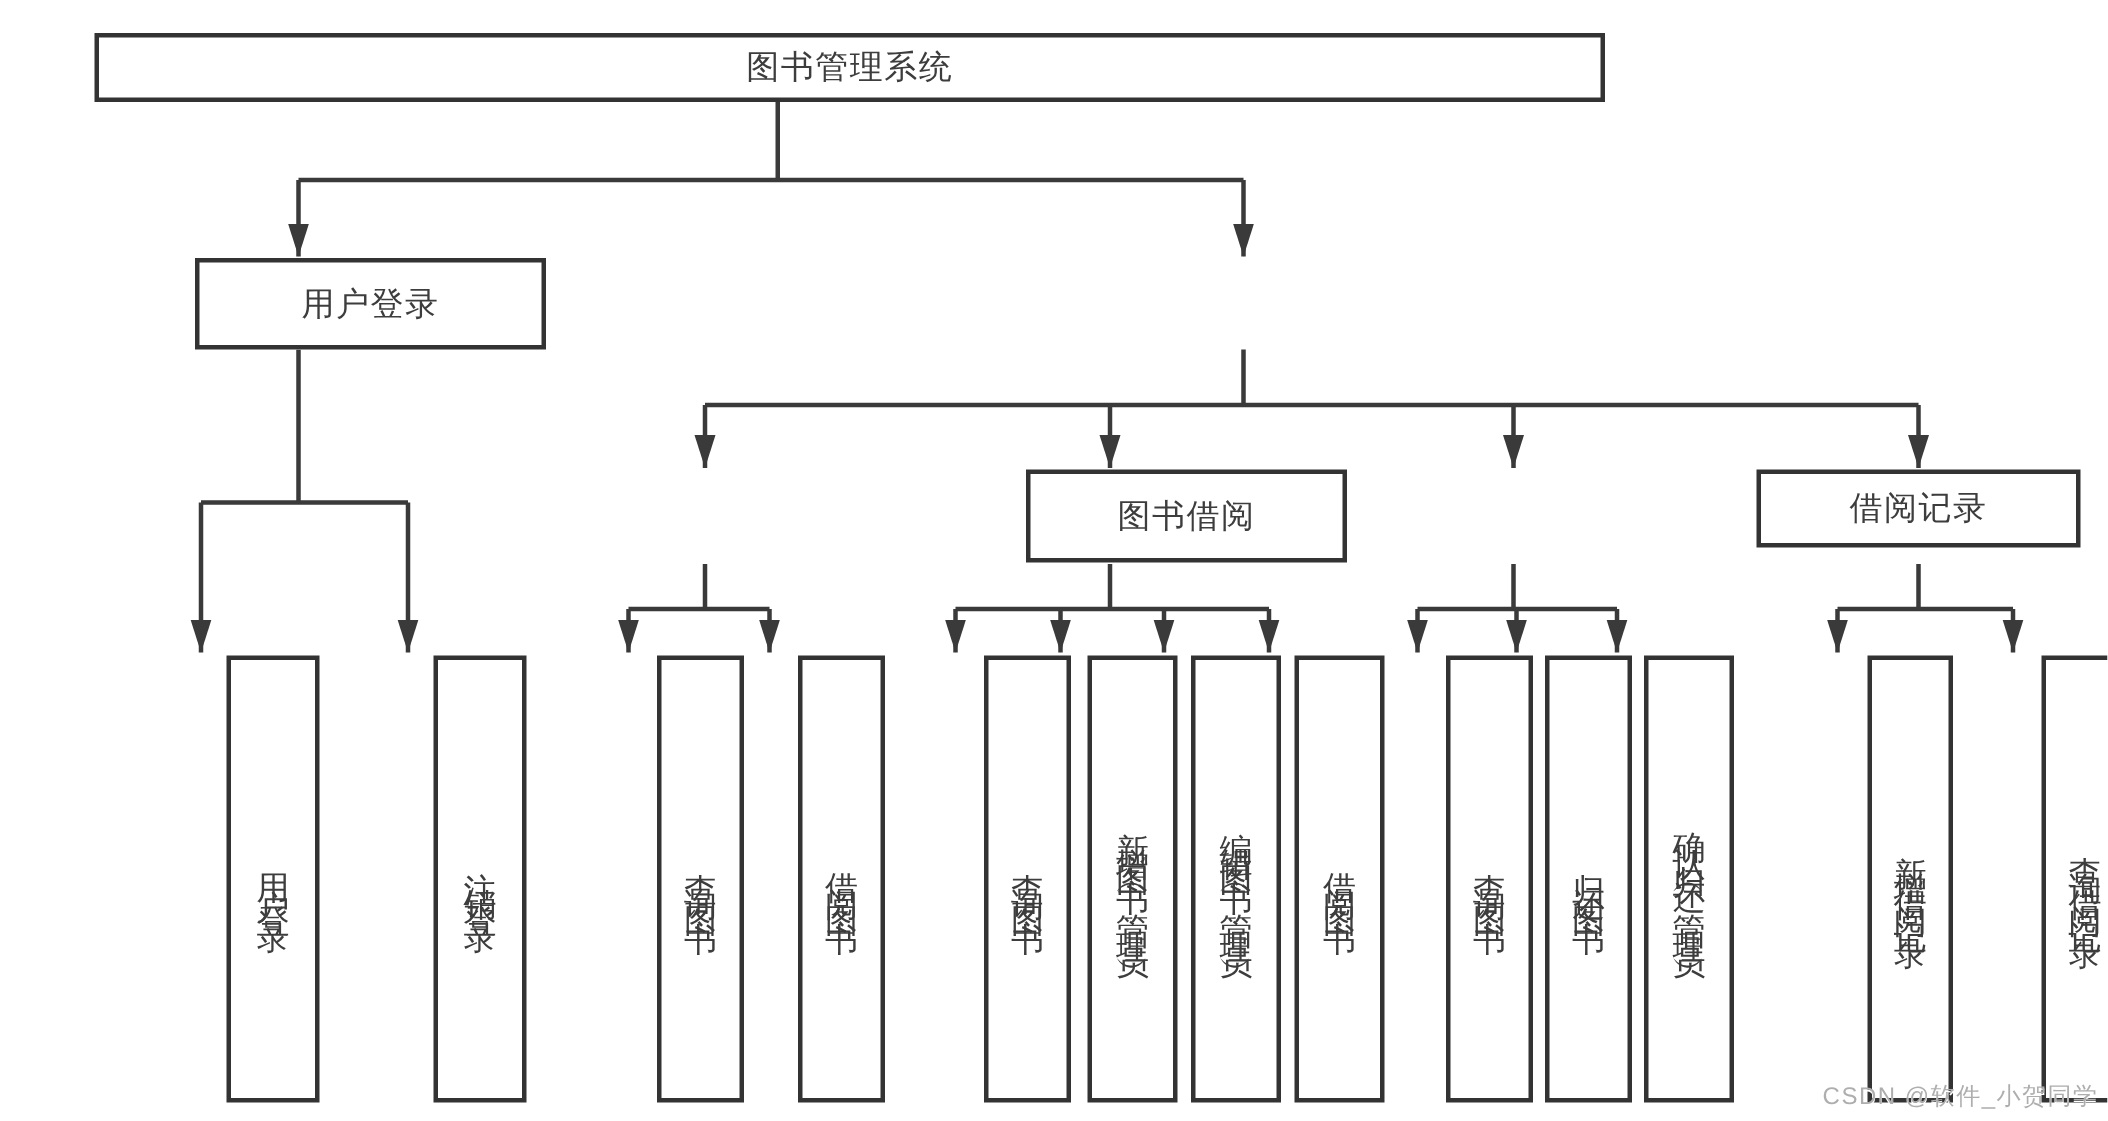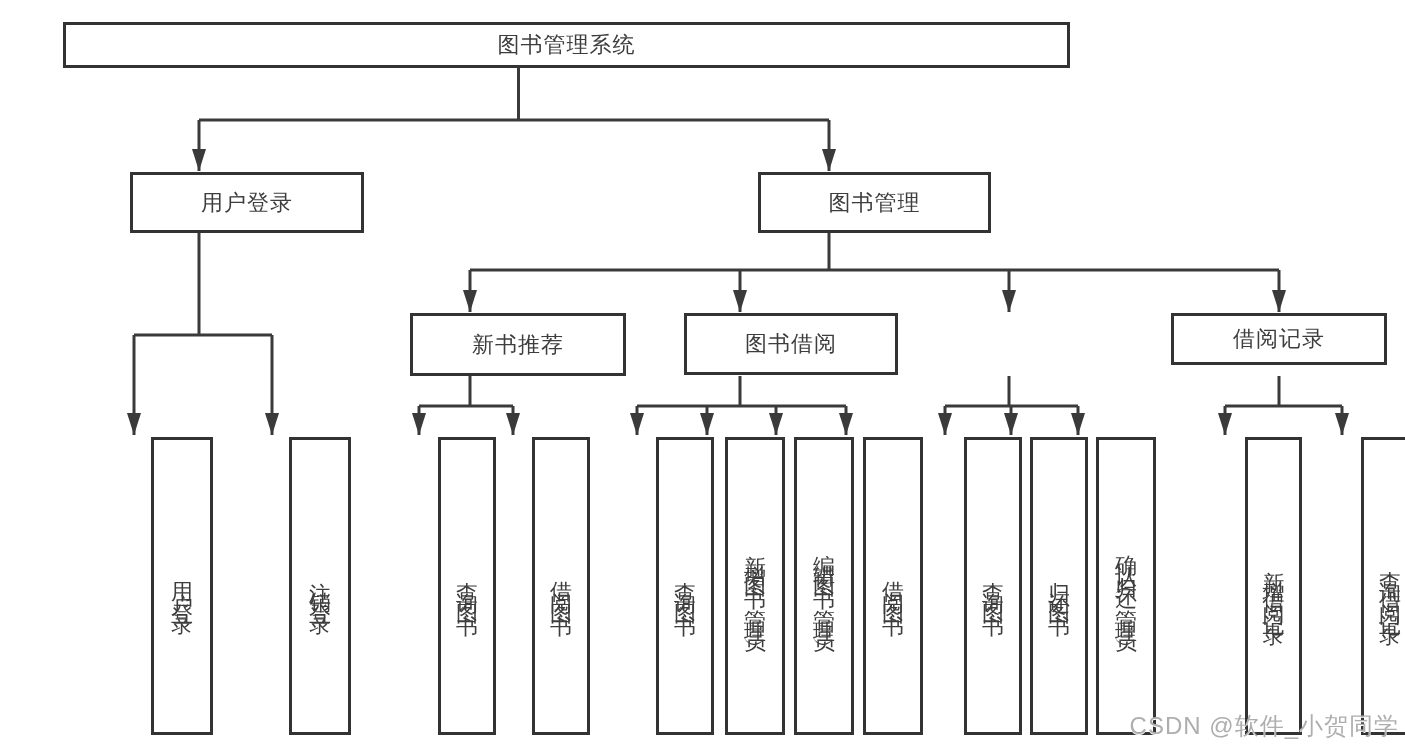--- a/index.html
+++ b/index.html
@@ -42,21 +42,21 @@
     line-height: 1;
     letter-spacing: 11px;
     font-size: 22px;
     color: #3d3d3d;
   }
   .watermark {
     position: absolute;
     right: 6px;
     bottom: 5px;
     z-index: 5;
-    font-size: 24px;
+    font-size: 16px;
     color: #aeaeae;
     letter-spacing: 1px;
     text-shadow: 0 1px 0 #ffffff;
     white-space: nowrap;
   }
 </style>
 </head>
 <body>
 
 <div class="canvas">
@@ -100,23 +100,21 @@
 
       <path d="M1279 376 V406 M1225 406 H1342"></path>
       <path d="M1225 406 V435" marker-end="url(#arrow)"></path>
       <path d="M1342 406 V435" marker-end="url(#arrow)"></path>
     </g>
   </svg>
 
   <div class="node" style="left:15px; top:22px; width:1007px; height:46px;">图书管理系统</div>
 
   <div class="node" style="left:82px; top:172px; width:234px; height:61px;">用户登录</div>
-  <div class="node" style="left:710px; top:172px; width:233px; height:61px;">图书管理</div>
 
-  <div class="node" style="left:362px; top:313px; width:216px; height:63px;">新书推荐</div>
   <div class="node" style="left:636px; top:313px; width:214px; height:62px;text-align:center;">图书借阅</div>
   <div class="node" style="left:1123px; top:313px; width:216px; height:52px;text-align:right;">借阅记录</div>
 
   <div class="node leaf" style="left:103px; width:62px;">
     <span class="vtext">用户登录</span>
   </div>
   <div class="node leaf" style="left:241px; width:62px;">
     <span class="vtext">注销登录</span>
   </div>
 

